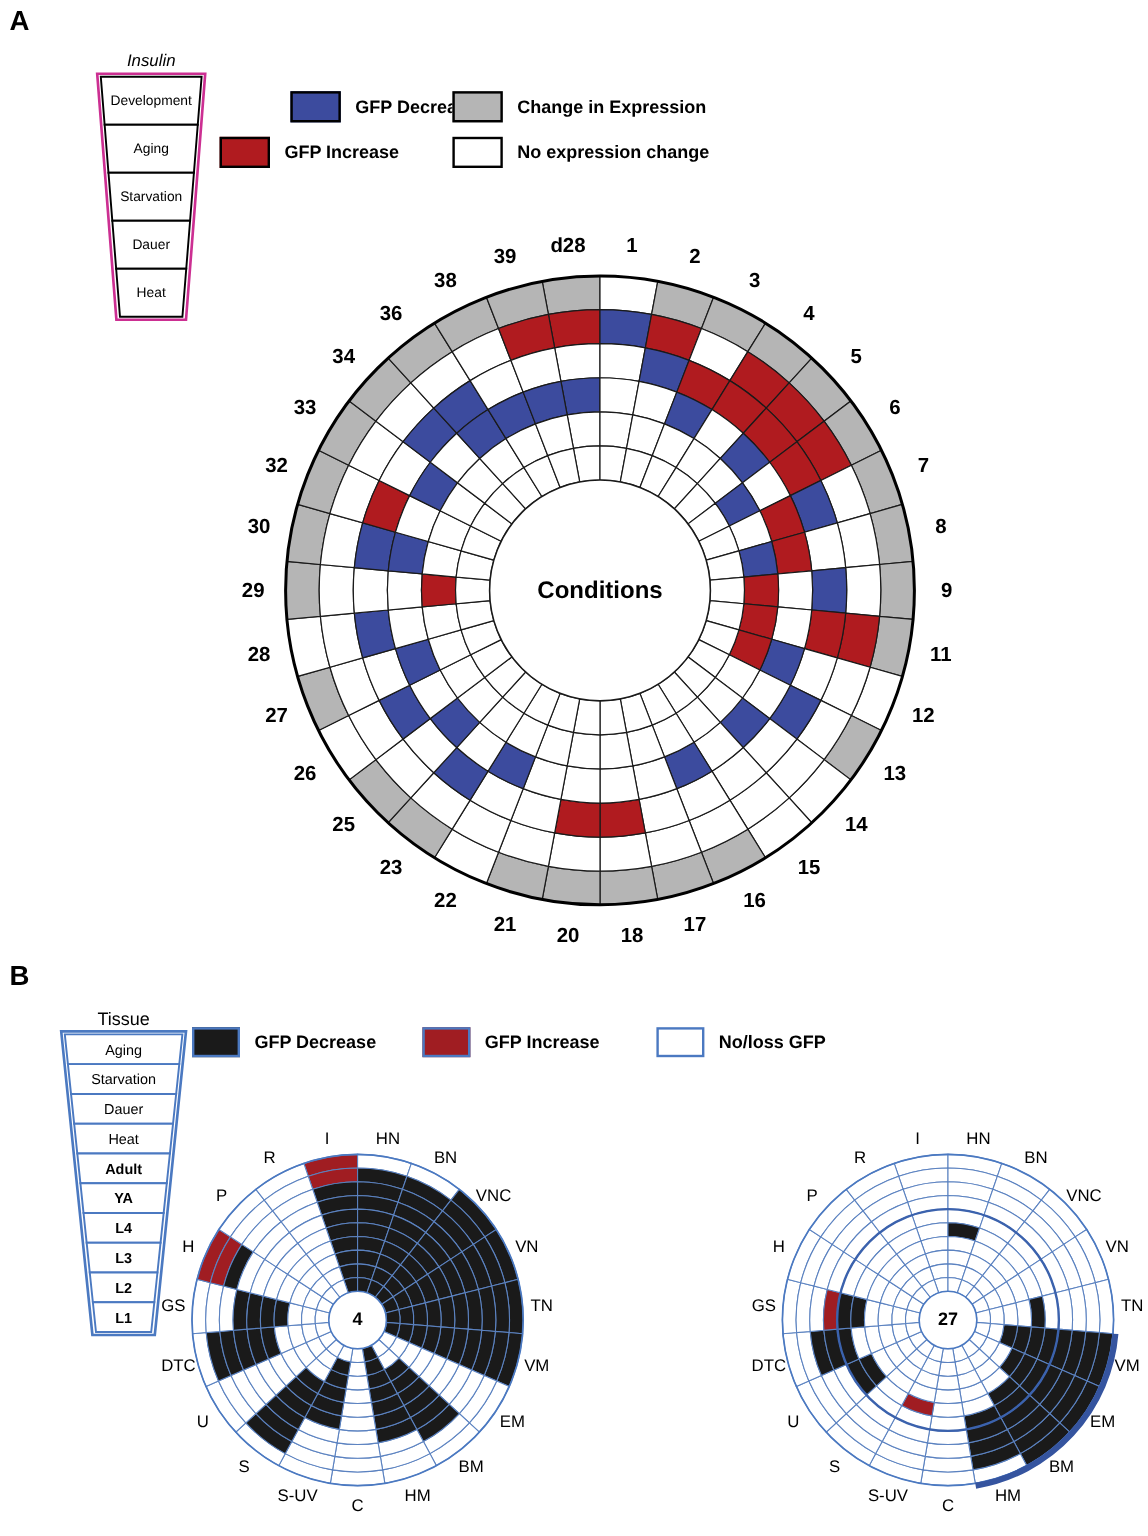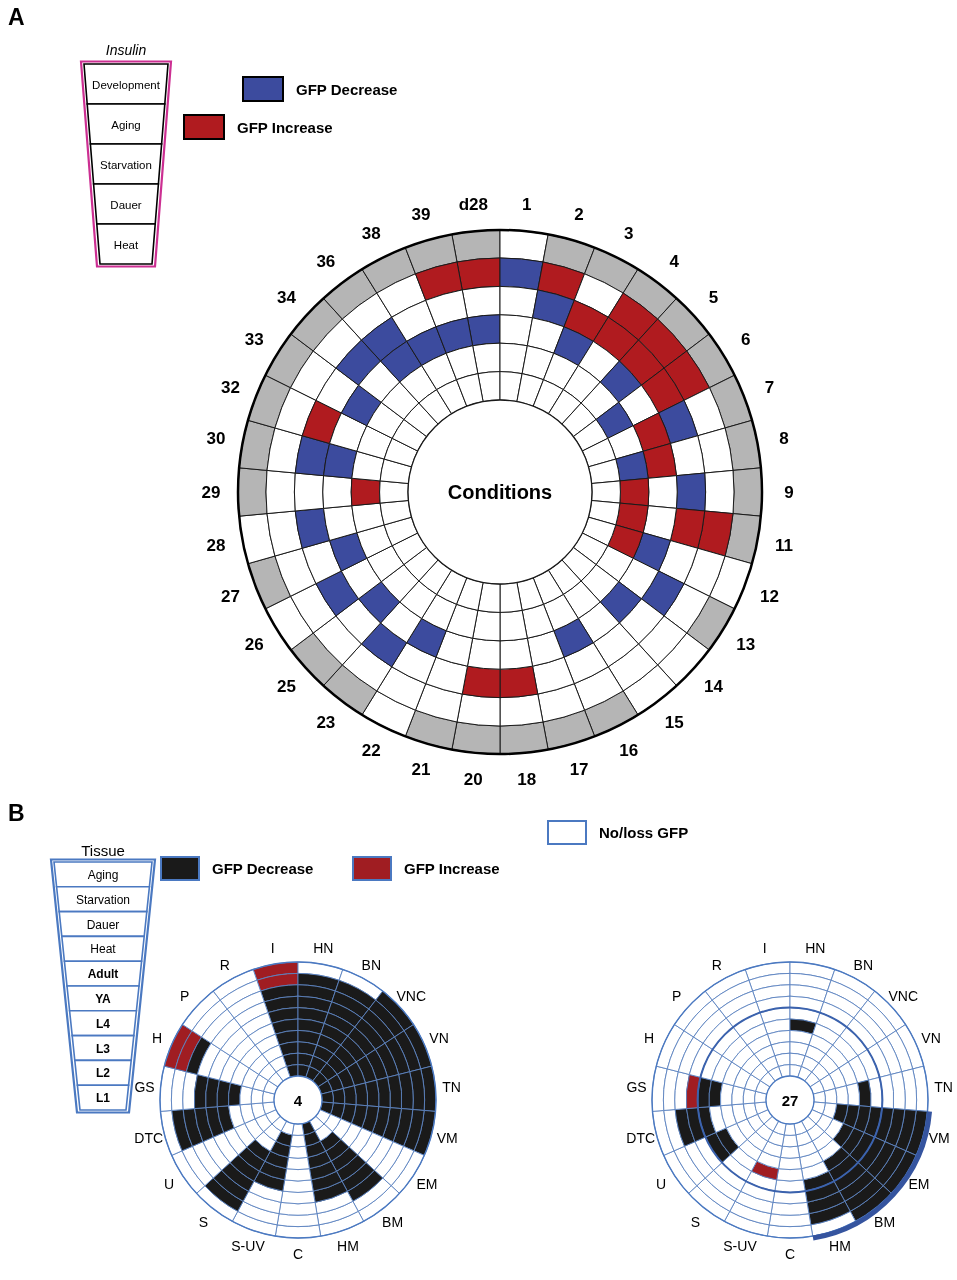--- a/index.html
+++ b/index.html
@@ -35,20 +35,28 @@
       <text x="56" y="12" text-anchor="middle" dominant-baseline="central" font-size="14" font-style="italic">Insulin</text>
     </svg>
 
   <div class="legend-item" style="left:198px;top:76px;margin-left:44px;">
     <span class="swatch" style="background-color: rgb(60, 75, 158);"></span>
     <span class="legend-label">GFP Decrease</span>
   </div>
   <div class="legend-item" style="left:183px;top:114px;">
     <span class="swatch" style="background-color: rgb(176, 27, 31);"></span>
     <span class="legend-label">GFP Increase</span>
+  </div>
+  <div class="legend-item" style="left:377px;top:76px;">
+    <span class="swatch" style="background-color: rgb(181, 181, 181);"></span>
+    <span class="legend-label">Change in Expression</span>
+  </div>
+  <div class="legend-item" style="left:377px;top:114px;">
+    <span class="swatch" style="background-color: rgb(255, 255, 255);"></span>
+    <span class="legend-label">No expression change</span>
   </div>
 
   <svg id="chartA" width="672" height="652" style="left:164px;top:166px;">
       <g>
         <path d="M287.8576263320586,68.46104788281775 A262 262 0 0 1 336,64 L336,92 A234 234 0 0 0 293.00261283092254,95.98429467396699 Z" fill="#b5b5b5" stroke="#1a1a1a" stroke-width="1"></path>
         <path d="M293.00261283092254,95.98429467396699 A234 234 0 0 1 336,92 L336,120.4 A205.6 205.6 0 0 0 298.22109913691315,123.9007307049898 Z" fill="#b01b1f" stroke="#1a1a1a" stroke-width="1"></path>
         <path d="M298.22109913691315,123.9007307049898 A205.6 205.6 0 0 1 336,120.4 L336,148.8 A177.2 177.2 0 0 0 303.43958544290376,151.8171667360126 Z" fill="#ffffff" stroke="#1a1a1a" stroke-width="1"></path>
         <path d="M303.43958544290376,151.8171667360126 A177.2 177.2 0 0 1 336,148.8 L336,177.20000000000002 A148.79999999999998 148.79999999999998 0 0 0 308.6580717488943,179.73360276703542 Z" fill="#3c4b9e" stroke="#1a1a1a" stroke-width="1"></path>
         <path d="M308.6580717488943,179.7336027670354 A148.8 148.8 0 0 1 336,177.2 L336,205.6 A120.4 120.4 0 0 0 313.8765580548849,207.65003879805823 Z" fill="#ffffff" stroke="#1a1a1a" stroke-width="1"></path>
         <path d="M313.8765580548849,207.65003879805823 A120.4 120.4 0 0 1 336,205.6 L336,234 A92 92 0 0 0 319.09504436087553,235.56647482908102 Z" fill="#ffffff" stroke="#1a1a1a" stroke-width="1"></path>
@@ -384,21 +392,21 @@
     </svg>
 
   <div class="legend-item" style="left:160px;top:856px;">
     <span class="swatch blue-border" style="background-color: rgb(26, 26, 26);"></span>
     <span class="legend-label">GFP Decrease</span>
   </div>
   <div class="legend-item" style="left:352px;top:856px;">
     <span class="swatch blue-border" style="background-color: rgb(160, 29, 34);"></span>
     <span class="legend-label">GFP Increase</span>
   </div>
-  <div class="legend-item" style="left:547px;top:820px;">
+  <div class="legend-item" style="left:547px;top:856px;">
     <span class="swatch blue-border" style="background-color: rgb(255, 255, 255);"></span>
     <span class="legend-label">No/loss GFP</span>
   </div>
 
   <svg id="chartB1" width="360" height="360" style="left:120px;top:920px;">
       <g>
         <path d="M133.1914732497537,49.47722064531243 A138 138 0 0 1 178,42 L178,53.400000000000006 A126.6 126.6 0 0 0 136.89304719868707,60.259537200699654 Z" fill="#a01d22" stroke="#5b82c0" stroke-width="0.9"></path>
         <path d="M136.89304719868707,60.259537200699654 A126.6 126.6 0 0 1 178,53.400000000000006 L178,64.80000000000001 A115.19999999999999 115.19999999999999 0 0 0 140.59462114762047,71.0418537560869 Z" fill="#a01d22" stroke="#5b82c0" stroke-width="0.9"></path>
         <path d="M140.59462114762047,71.0418537560869 A115.2 115.2 0 0 1 178,64.8 L178,76.2 A103.8 103.8 0 0 0 144.29619509655384,81.82417031147413 Z" fill="#1a1a1a" stroke="#5b82c0" stroke-width="0.9"></path>
         <path d="M144.29619509655384,81.82417031147413 A103.8 103.8 0 0 1 178,76.2 L178,87.60000000000001 A92.39999999999999 92.39999999999999 0 0 0 147.99776904548725,92.60648686686137 Z" fill="#1a1a1a" stroke="#5b82c0" stroke-width="0.9"></path>

